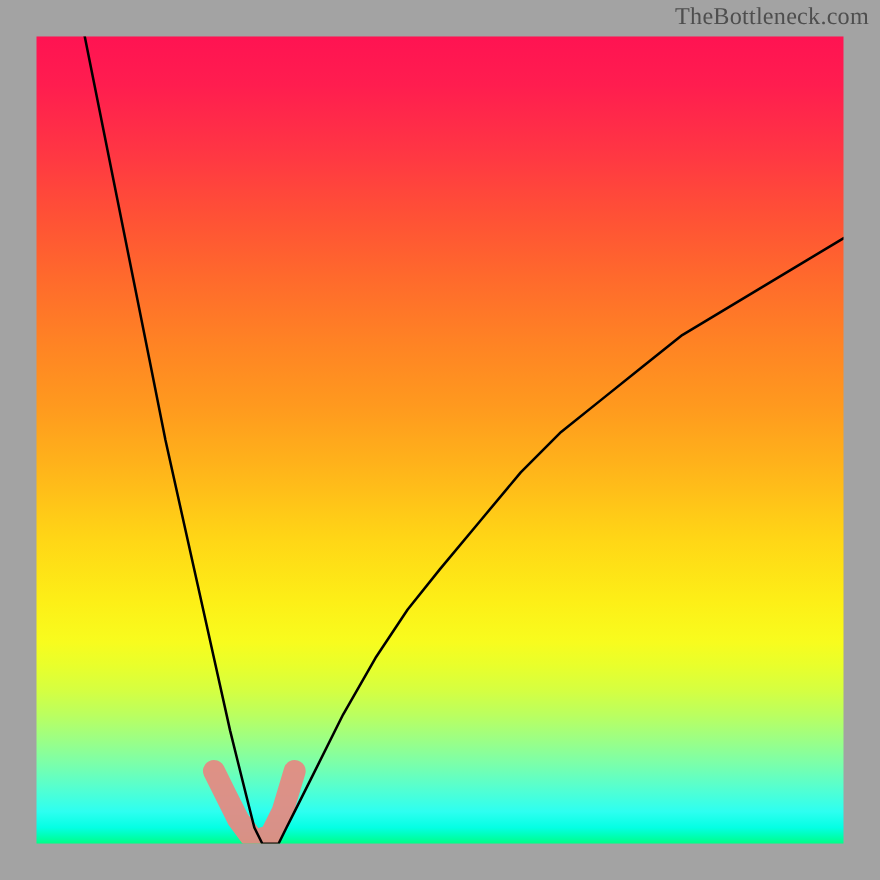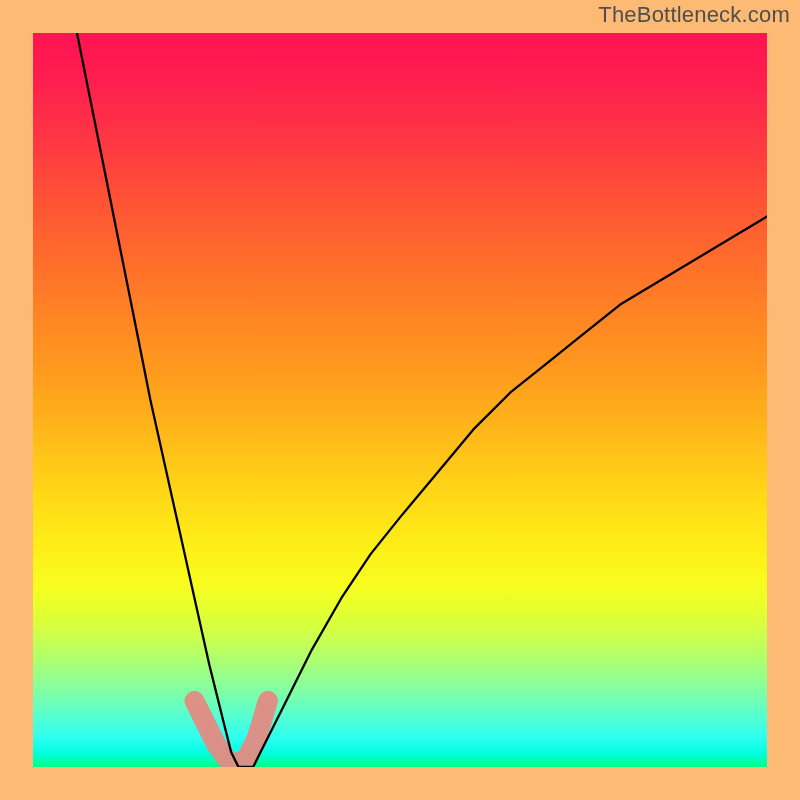--- a/index.html
+++ b/index.html
@@ -10,21 +10,22 @@
     background: #000;
     overflow: hidden;
     font-family: Arial, Helvetica, sans-serif;
   }
   .frame {
     position: absolute;
     left: 0;
     top: 0;
     width: 800px;
     height: 800px;
-    background: #fdba74;
+    background: #a3a3a3;
+    font-family: Liberation Serif, serif;
   }
   .watermark {
     position: absolute;
     top: 2px;
     right: 10px;
     color: #4e4e4e;
     font-size: 22px;
     font-weight: 500;
     letter-spacing: 0.2px;
     z-index: 5;

